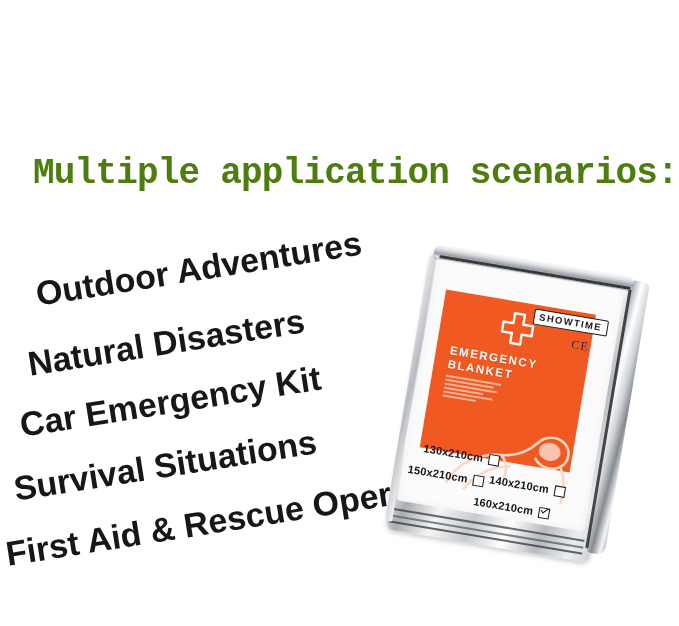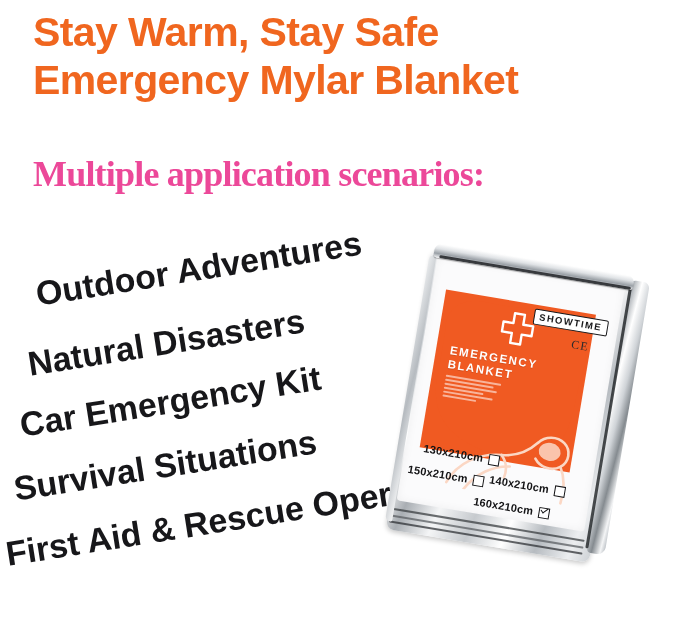--- a/index.html
+++ b/index.html
@@ -32,22 +32,22 @@
     line-height: 48px;
     letter-spacing: -0.6px;
     white-space: nowrap;
   }
   .headline .l2 { display: block; }
 
   .subhead {
     position: absolute;
     left: 33px;
     top: 153px;
-    color: #ec4899;
-    font-family: Liberation Serif, serif;
+    color: #4d7c0f;
+    font-family: Liberation Mono, monospace;
     font-weight: bold;
     font-size: 36px;
     line-height: 42px;
     letter-spacing: -0.8px;
     white-space: nowrap;
   }
 
   
   .scenarios {
     position: absolute;
@@ -296,24 +296,20 @@
     width: 130px;
     height: 78px;
     pointer-events: none;
   }
 </style>
 </head>
 <body>
 
 <div id="canvas">
 
-  <div class="headline">
-    <span class="l1">Stay Warm, Stay Safe</span>
-    <span class="l2">Emergency Mylar Blanket</span>
-  </div>
 
   <div class="subhead">Multiple application scenarios:</div>
 
   <div class="scenarios">
     <div class="scenario sc1">Outdoor Adventures</div>
     <div class="scenario sc2">Natural Disasters</div>
     <div class="scenario sc3">Car Emergency Kit</div>
     <div class="scenario sc4">Survival Situations</div>
     <div class="scenario sc5">First Aid &amp; Rescue Operations</div>
   </div>

